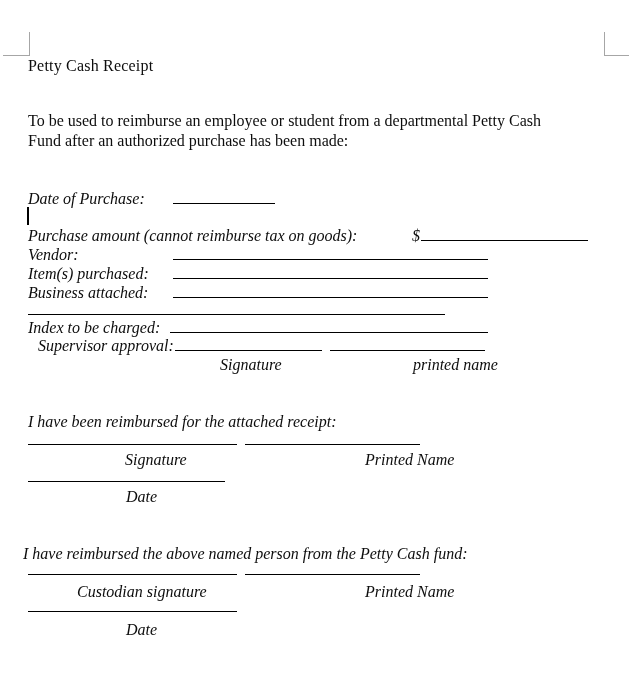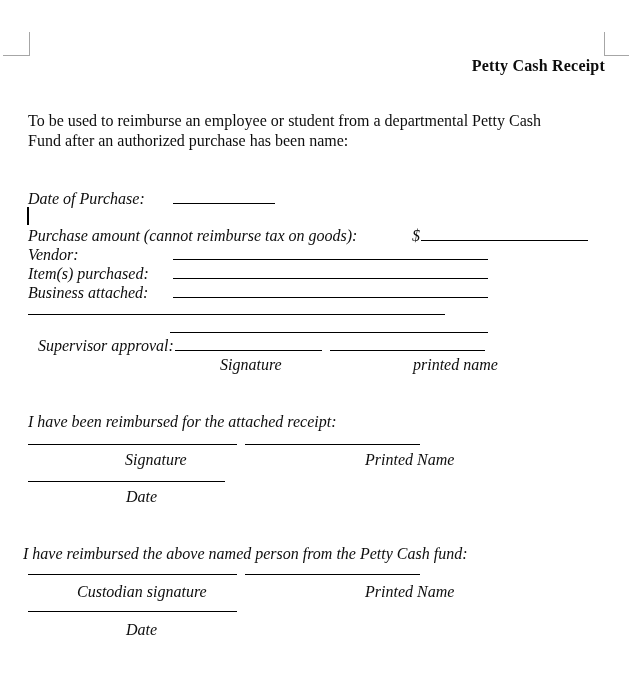--- a/index.html
+++ b/index.html
@@ -20,22 +20,22 @@
     position: absolute;
     top: 14px;
     height: 0;
     border-bottom: 1.5px solid #000000;
   }
   .doc-title {
     position: absolute;
     top: 56px;
     left: 28px;
     width: 577px;
-    text-align: right;
-    font-weight: 700;
+    text-align: left;
+    font-weight: 400;
     letter-spacing: 0.2px;
   }
   .intro-line { position: absolute; left: 28px; white-space: nowrap; }
   .corner { position: absolute; }
   .corner.tl {
     left: 3px; top: 32px; width: 26px; height: 23px;
     border-right: 1px solid #a6a6a6;
     border-bottom: 1px solid #a6a6a6;
   }
   .corner.tr {
@@ -54,21 +54,21 @@
 <body>
 
 <div class="page">
 
   <div class="corner tl"></div>
   <div class="corner tr"></div>
 
   <div class="doc-title">Petty Cash Receipt</div>
 
   <div class="intro-line" style="top:111px">To be used to reimburse an employee or student from a departmental Petty Cash</div>
-  <div class="intro-line" style="top:131px">Fund after an authorized purchase has been name:</div>
+  <div class="intro-line" style="top:131px">Fund after an authorized purchase has been made:</div>
 
   <div class="row" style="top:189px">
     <span class="lbl" style="left:28px">Date of Purchase:</span>
     <span class="fill" style="left:173px;width:102px"></span>
   </div>
 
   <div class="caret"></div>
 
   <div class="row" style="top:226px">
     <span class="lbl" style="left:28px">Purchase amount (cannot reimburse tax on goods):</span>
@@ -89,20 +89,21 @@
   <div class="row" style="top:283px">
     <span class="lbl" style="left:28px">Business attached:</span>
     <span class="fill" style="left:173px;width:315px"></span>
   </div>
 
   <div class="row" style="top:300px">
     <span class="fill" style="left:28px;width:417px"></span>
   </div>
 
   <div class="row" style="top:318px">
+    <span class="lbl" style="left:28px">Index to be charged:</span>
     <span class="fill" style="left:170px;width:318px"></span>
   </div>
 
   <div class="row" style="top:336px">
     <span class="lbl" style="left:38px">Supervisor approval:</span>
     <span class="fill" style="left:175px;width:147px"></span>
     <span class="fill" style="left:330px;width:155px"></span>
   </div>
 
   <div class="row" style="top:355px">

